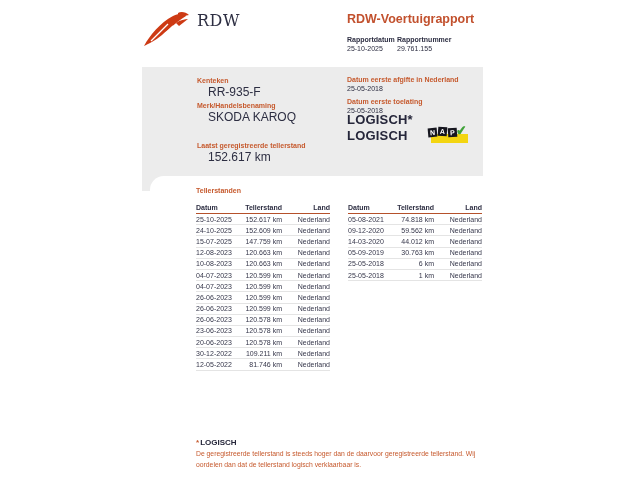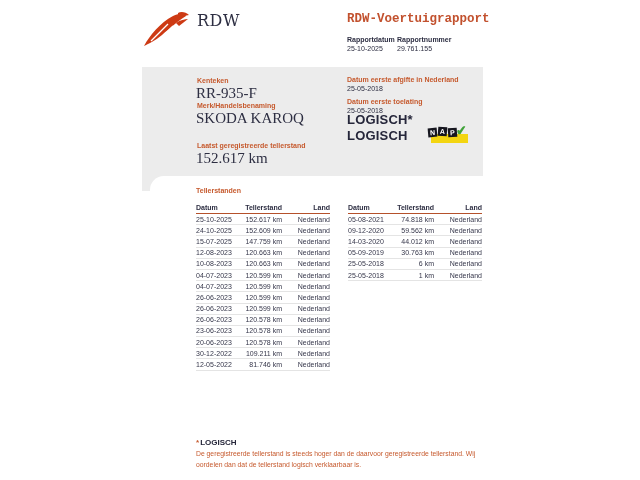--- a/index.html
+++ b/index.html
@@ -3,31 +3,31 @@
 <meta charset="utf-8">
 <style>
   * { margin:0; padding:0; box-sizing:border-box; }
   html,body { width:640px; height:480px; }
   body { font-family:"Liberation Sans", sans-serif; background:#ffffff; position:relative; overflow:hidden; }
   .page { position:absolute; left:0; top:0; width:640px; height:376px; background:#ffffff; }
 
   
   .logo { position:absolute; left:143px; top:11px; width:47px; height:38px; }
   .brand { position:absolute; left:197px; top:11px; font-family:"DejaVu Serif", serif; font-size:16px; color:#2d2e42; letter-spacing:0.5px; }
-  .title { position:absolute; left:347px; top:12px; font-family:Liberation Mono, monospace; font-weight:bold; font-size:12.5px; color:#c2512e; }
+  .title { position:absolute; left:347px; top:12px; font-family:Liberation Sans, sans-serif; font-weight:bold; font-size:12.5px; color:#c2512e; }
   .meta-label { position:absolute; top:36px; font-size:7px; font-weight:bold; color:#2d2e42; }
   .meta-value { position:absolute; top:45px; font-size:7px; color:#2d2e42; }
   .mx1 { left:347px; } .mx2 { left:397px; }
 
   
   .panel { position:absolute; left:142px; top:67px; width:341px; height:124px; background:#ececec; }
   .overlay { position:absolute; left:150px; top:176px; width:490px; height:304px; background:#ffffff; border-top-left-radius:14px; }
 
   .olabel { position:absolute; font-size:7px; font-weight:bold; color:#c65a2e; }
-  .bigval { position:absolute; font-family:Liberation Serif, serif; font-size:15px; color:#2d2e42; }
+  .bigval { position:absolute; font-family:Liberation Sans, sans-serif; font-size:12px; color:#2d2e42;margin-left:12px; }
   .smallval { position:absolute; font-size:7px; color:#2d2e42; }
 
   .judgement { position:absolute; left:347px; top:112px; font-size:13px; font-weight:bold; color:#25263a; line-height:16px; letter-spacing:0.2px; }
 
   
   .nap { position:absolute; left:428px; top:125px; width:40px; height:21px; }
   .nap-bar { position:absolute; left:3px; top:9px; width:37px; height:9px; background:#f3d511; }
   .nap-sq { position:absolute; width:9px; height:9px; background:#16161f; color:#fff; font-size:7px; font-weight:bold; display:flex; align-items:center; justify-content:center; }
   .nap-n { left:0; top:3px; transform:rotate(-5deg); }
   .nap-a { left:10px; top:2px; transform:rotate(4deg); }

